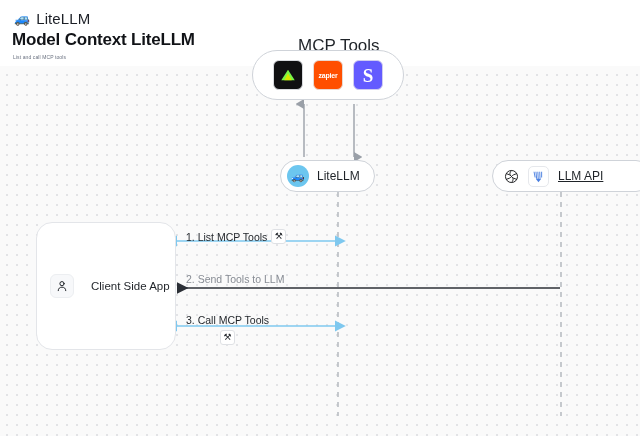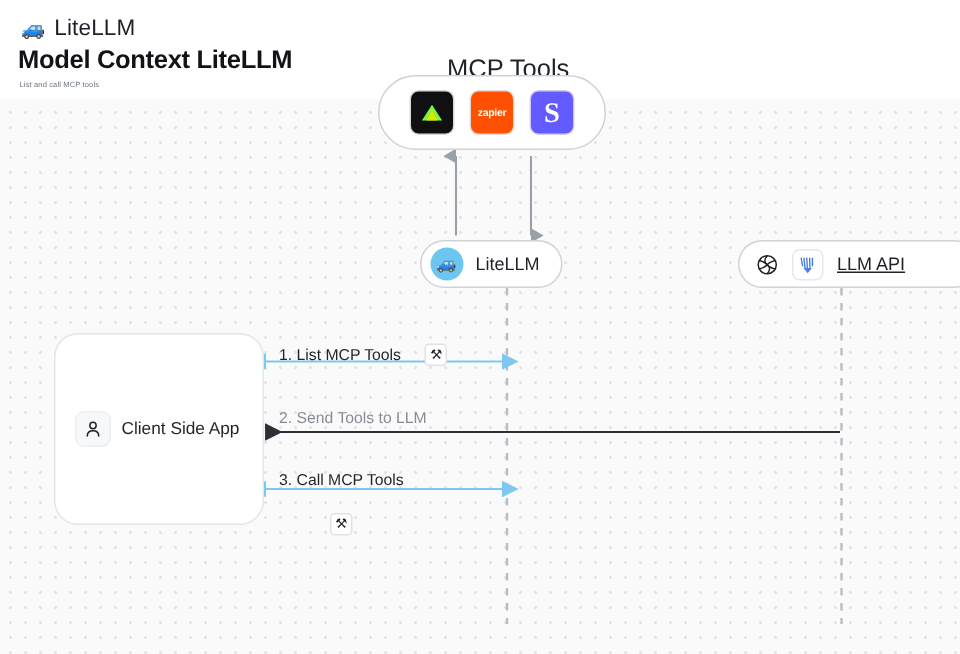--- a/index.html
+++ b/index.html
@@ -212,21 +212,21 @@
     border: 1px solid #e3e5e9;
     border-radius: 16px;
     background: #ffffff;
     display: flex;
     align-items: center;
     box-sizing: border-box;
   }
   .client-inner {
     display: flex;
     align-items: center;
-    gap: 7px;
+    gap: 17px;
     padding-left: 13px;
   }
   .person-chip {
     width: 24px;
     height: 24px;
     border-radius: 6px;
     background: #f7f8fa;
     border: 1px solid #eceef1;
     display: flex;
     align-items: center;
@@ -236,21 +236,21 @@
   .node-client .node-label {
     font-size: 11.5px;
     color: #1f2328;
   }
 
   
   .edge-label {
     position: absolute;
     display: flex;
     align-items: center;
-    gap: 16px;
+    gap: 4px;
     font-size: 10.5px;
     white-space: nowrap;
   }
   .edge-label.step1 { left: 186px; top: 229px; color: #1f2328; }
   .edge-label.step2 { left: 186px; top: 273px; color: #878c94; }
   .edge-label.step3 { left: 186px; top: 314px; color: #1f2328; flex-direction: column; }
   .tool-glyph {
     display: inline-flex;
     align-items: center;
     justify-content: center;

